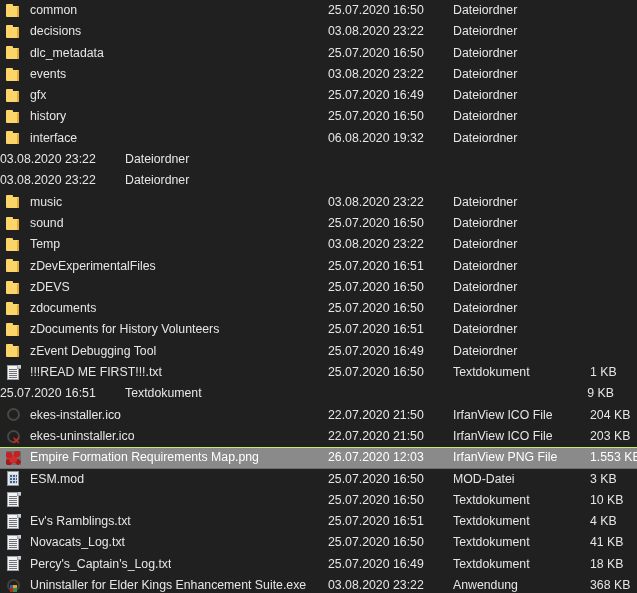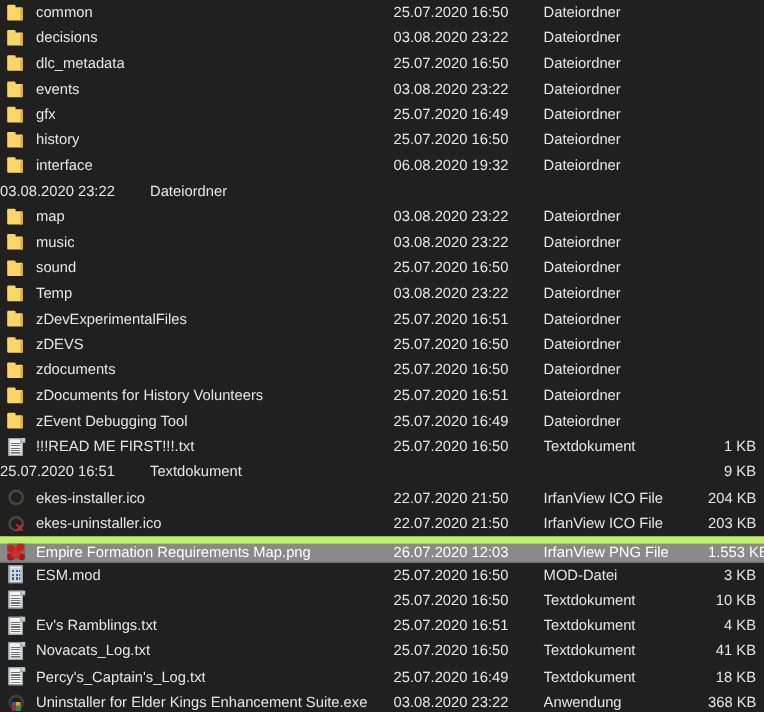--- a/index.html
+++ b/index.html
@@ -26,21 +26,21 @@
     box-sizing: border-box;
     color: #e6e6e6;
     font-size: 12.3px;
     line-height: 21.3px;
     white-space: nowrap;
     position: relative;
   }
   .row.selected {
     background: #8a8a8a;
     color: #ffffff;
-    border-top: 6px solid #bef264;
+    border-top: 1px solid #bef264;
     border-bottom: 1px solid #6f6f6f;
   }
   .cell-name {
     display: flex;
     align-items: center;
     width: 328px;
     flex: 0 0 328px;
     overflow: hidden;
     padding-left: 6px;
     box-sizing: border-box;
@@ -52,21 +52,21 @@
   }
   .cell-type {
     width: 137px;
     flex: 0 0 137px;
     overflow: hidden;
     margin-left: 10px;
   }
   .cell-size {
     flex: 1 1 auto;
     text-align: right;
-    padding-right: 7px;
+    padding-right: 23px;
     overflow: hidden;
   }
   .name-text {
     overflow: hidden;
     text-overflow: ellipsis;
   }
   .icon {
     width: 16px;
     height: 16px;
     flex: 0 0 16px;
@@ -297,28 +297,20 @@
       <div class="cell-date">06.08.2020 19:32</div>
       <div class="cell-type">Dateiordner</div>
       <div class="cell-size"></div>
     </div>
     <div class="row">
       <div class="cell-date">03.08.2020 23:22</div>
       <div class="cell-type">Dateiordner</div>
       <div class="cell-size"></div>
     </div>
     <div class="row">
-      <div class="cell-name">
-        <span class="icon icon-folder">
-          <span class="tab"></span>
-          <span class="body"></span>
-          <span class="shade"></span>
-        </span>
-        <span class="name-text">map</span>
-      </div>
       <div class="cell-date">03.08.2020 23:22</div>
       <div class="cell-type">Dateiordner</div>
       <div class="cell-size"></div>
     </div>
     <div class="row">
       <div class="cell-name">
         <span class="icon icon-folder">
           <span class="tab"></span>
           <span class="body"></span>
           <span class="shade"></span>

